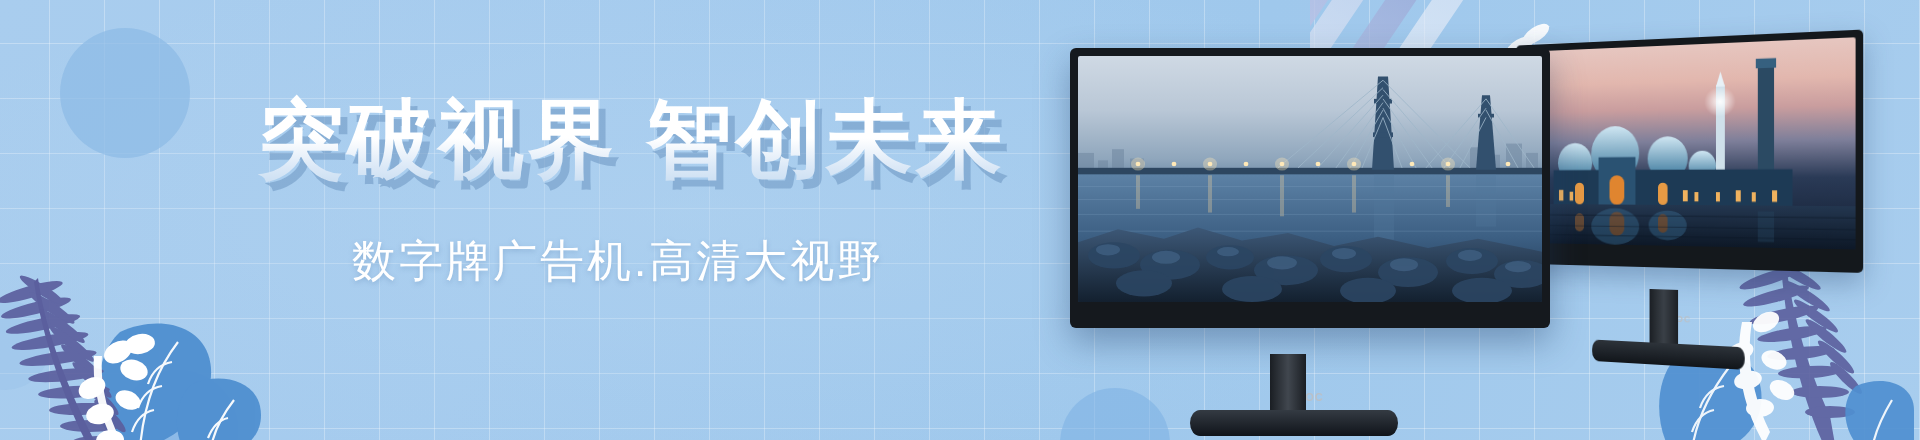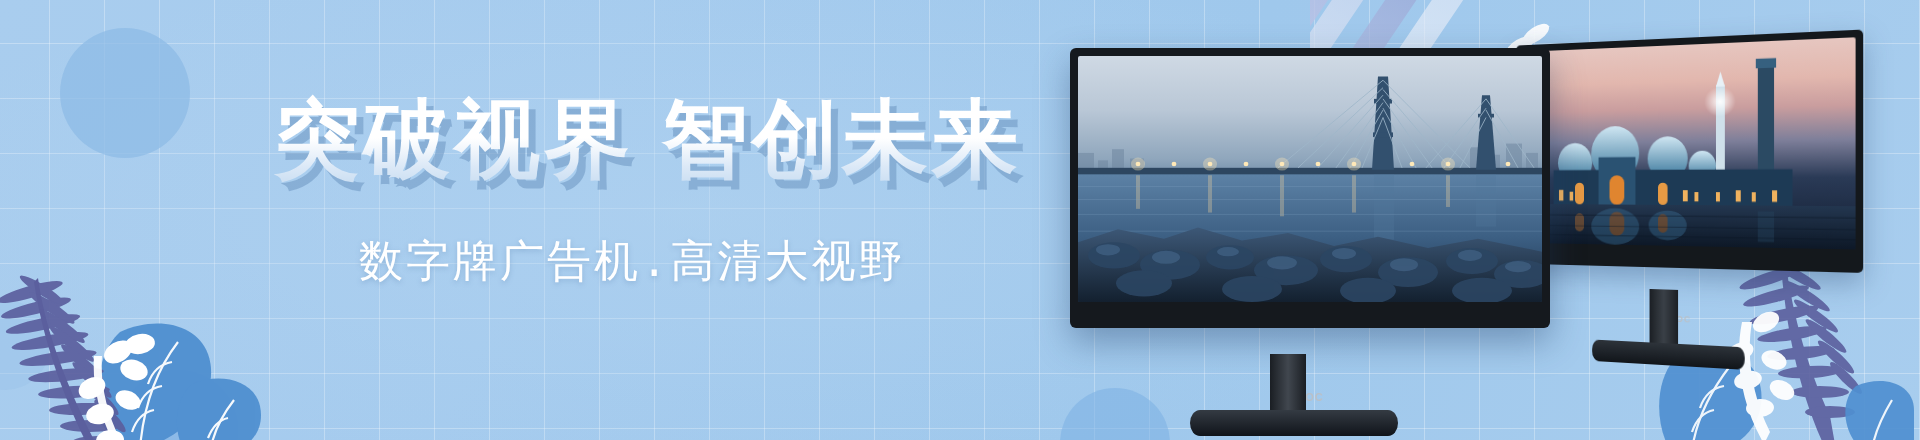--- a/index.html
+++ b/index.html
@@ -35,36 +35,36 @@
   .r3 { left:150px; top:-150px; width:34px; background:linear-gradient(180deg,#b8c4e6,#dfe6f5); opacity:.7; }
   .r4 { left:210px; top:-160px; width:12px; background:linear-gradient(180deg,#7c8cc8,#aab6de); opacity:.75; }
   .r5 { left:250px; top:-150px; width:20px; background:linear-gradient(180deg,#cdd7ee,#eef2fa); opacity:.65; }
   
   .circ { position:absolute; border-radius:50%; }
   .c1 { left:60px;  top:28px;  width:130px; height:130px; background:#8dbbe6; opacity:.75; }
   .c2 { left:118px; top:370px; width:120px; height:120px; background:#78ace2; opacity:.55; }
   .c3 { left:1060px; top:388px; width:110px; height:110px; background:#7fb2e4; opacity:.6; }
   .c4 { left:-40px; top:300px; width:90px;  height:90px;  background:#9cc4ea; opacity:.5; }
   
-  .copy { position:absolute; left:0; top:0; width:1100px; height:440px;margin-left:16px; }
+  .copy { position:absolute; left:0; top:0; width:1100px; height:440px; }
   .headline {
     position:absolute; left:258px; top:82px;
     font-size:86px; font-weight:bold; letter-spacing:4px;
     color:#ffffff;
     background:linear-gradient(180deg,#ffffff 0%,#ffffff 48%,#dce9f7 72%,#bcd6ee 100%);
     -webkit-background-clip:text; background-clip:text;
     -webkit-text-fill-color:transparent;
     filter:drop-shadow(7px 9px 0 rgba(108,150,193,.55));
     white-space:nowrap;
     font-family:"Liberation Sans","DejaVu Sans",sans-serif;
   }
   .subtitle {
-    position:absolute; left:343px; top:232px;
+    position:absolute; left:352px; top:232px;
     font-size:44px; color:#ffffff; letter-spacing:3px; white-space:nowrap;
-    font-family:Liberation Mono, monospace;
+    font-family:Liberation Sans, sans-serif;
     text-shadow:0 2px 5px rgba(90,130,175,.35);
   }
   .tagline {
     position:absolute; left:298px; top:313px;
     font-size:26px; color:#fdfeff; letter-spacing:1.5px; white-space:nowrap;
     font-family:"Liberation Serif","DejaVu Serif",serif;
     text-shadow:0 1px 4px rgba(90,130,175,.30);
   }
   
   .plant { position:absolute; }

